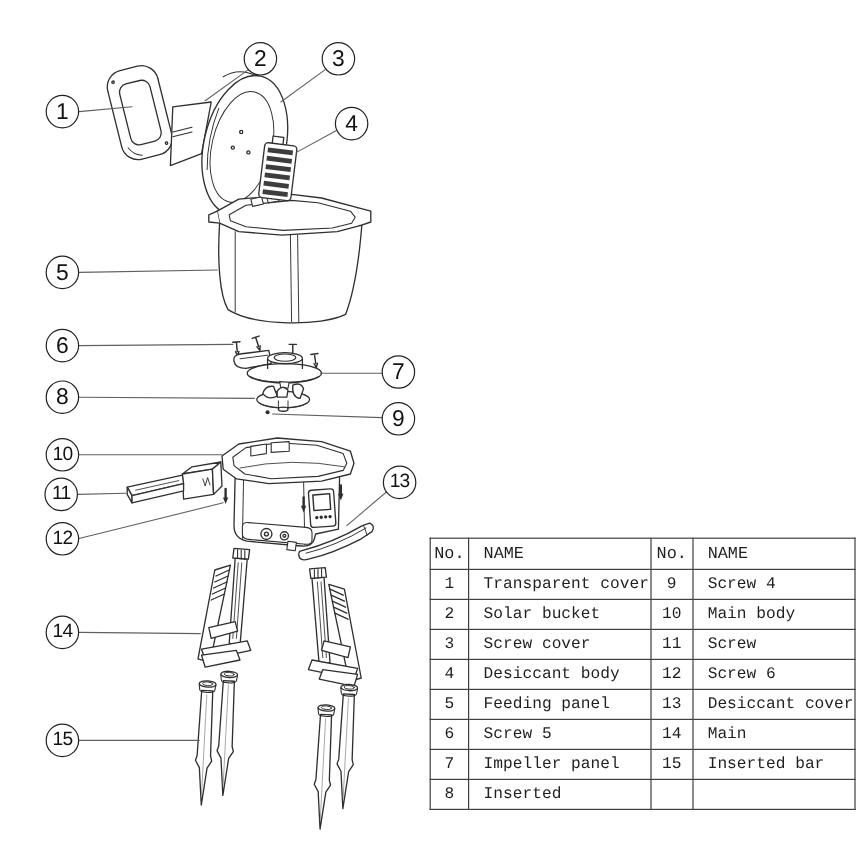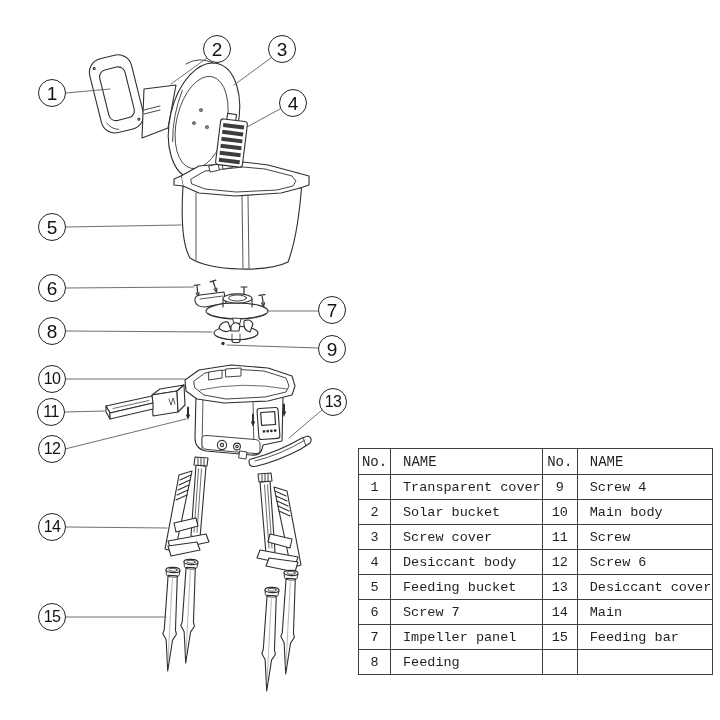--- a/index.html
+++ b/index.html
@@ -299,37 +299,37 @@
         <td class="name">Screw</td>
       </tr>
       <tr>
         <td class="no">4</td>
         <td class="name">Desiccant body</td>
         <td class="no">12</td>
         <td class="name">Screw 6</td>
       </tr>
       <tr>
         <td class="no">5</td>
-        <td class="name">Feeding bucket</td>
+        <td class="name">Feeding panel</td>
         <td class="no">13</td>
         <td class="name">Desiccant cover</td>
       </tr>
       <tr>
         <td class="no">6</td>
-        <td class="name">Screw 7</td>
+        <td class="name">Screw 5</td>
         <td class="no">14</td>
         <td class="name">Main</td>
       </tr>
       <tr>
         <td class="no">7</td>
         <td class="name">Impeller panel</td>
         <td class="no">15</td>
-        <td class="name">Feeding bar</td>
+        <td class="name">Inserted bar</td>
       </tr>
       <tr>
         <td class="no">8</td>
-        <td class="name">Feeding</td>
+        <td class="name">Inserted</td>
         <td class="no"></td>
         <td class="name"></td>
       </tr>
     </tbody>
   </table>
 </div>
 
 </body></html>

